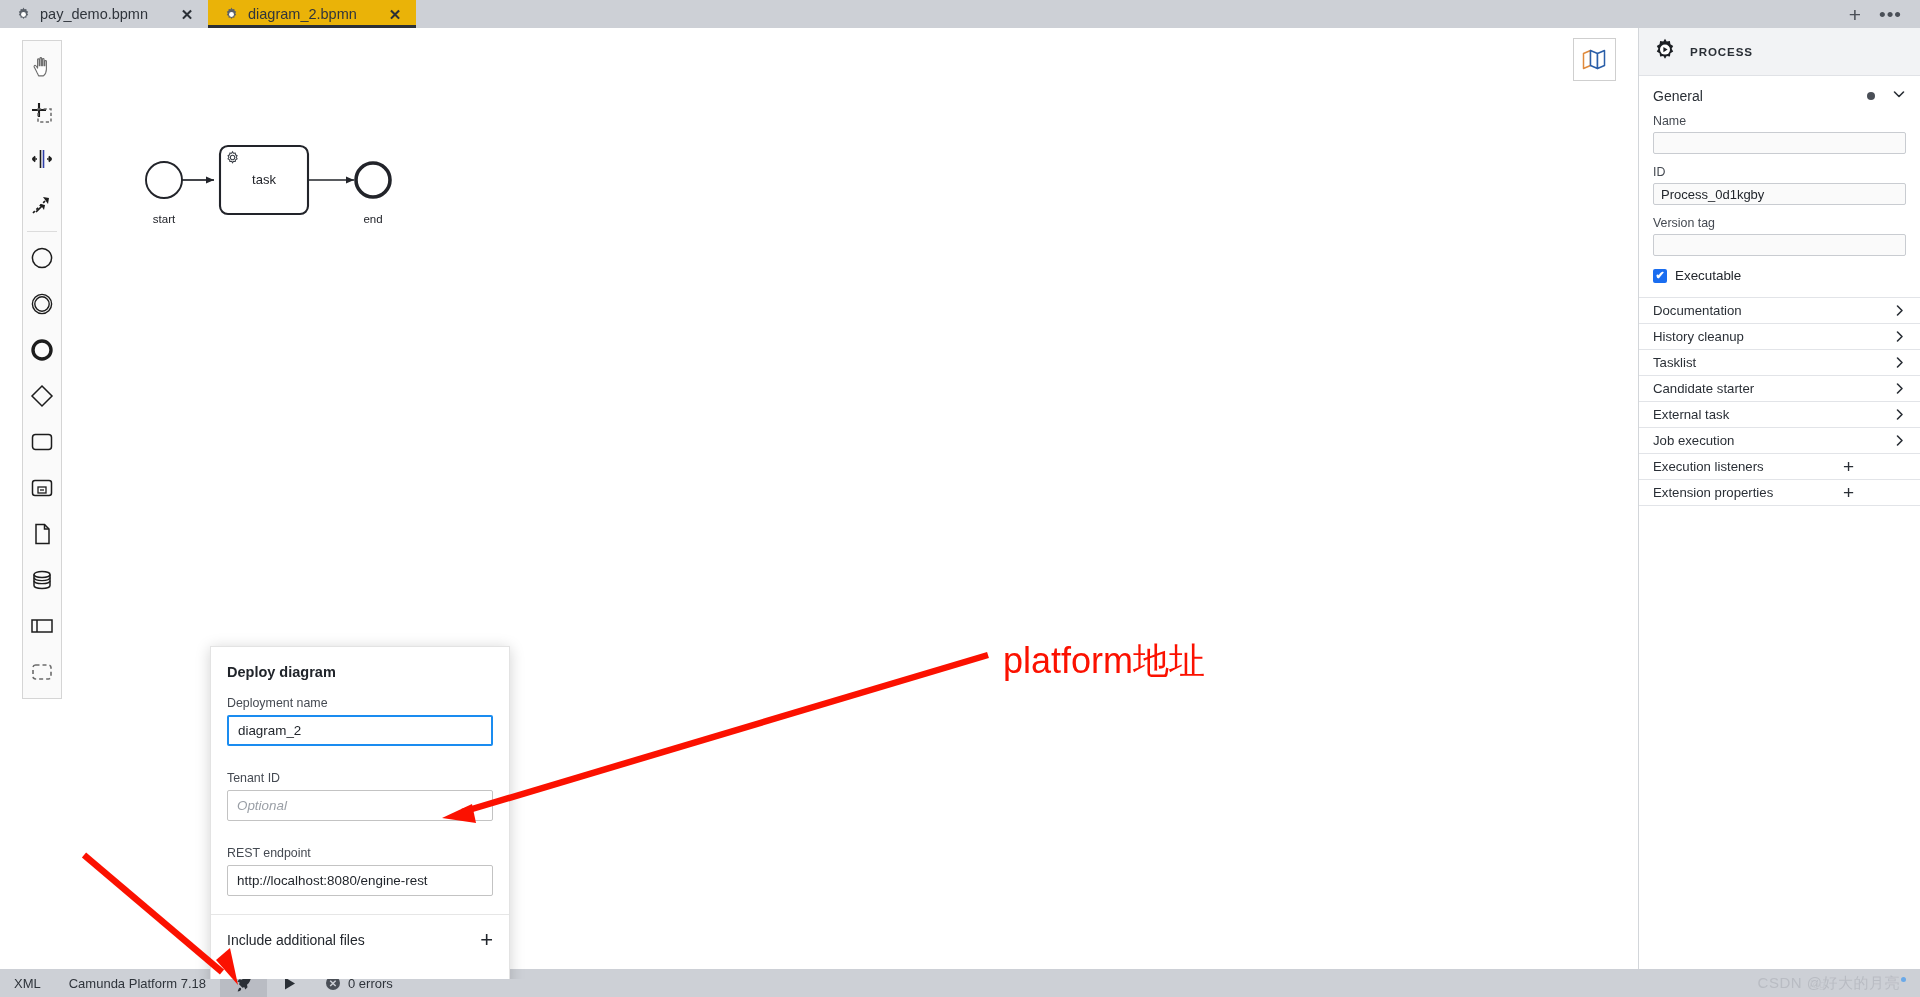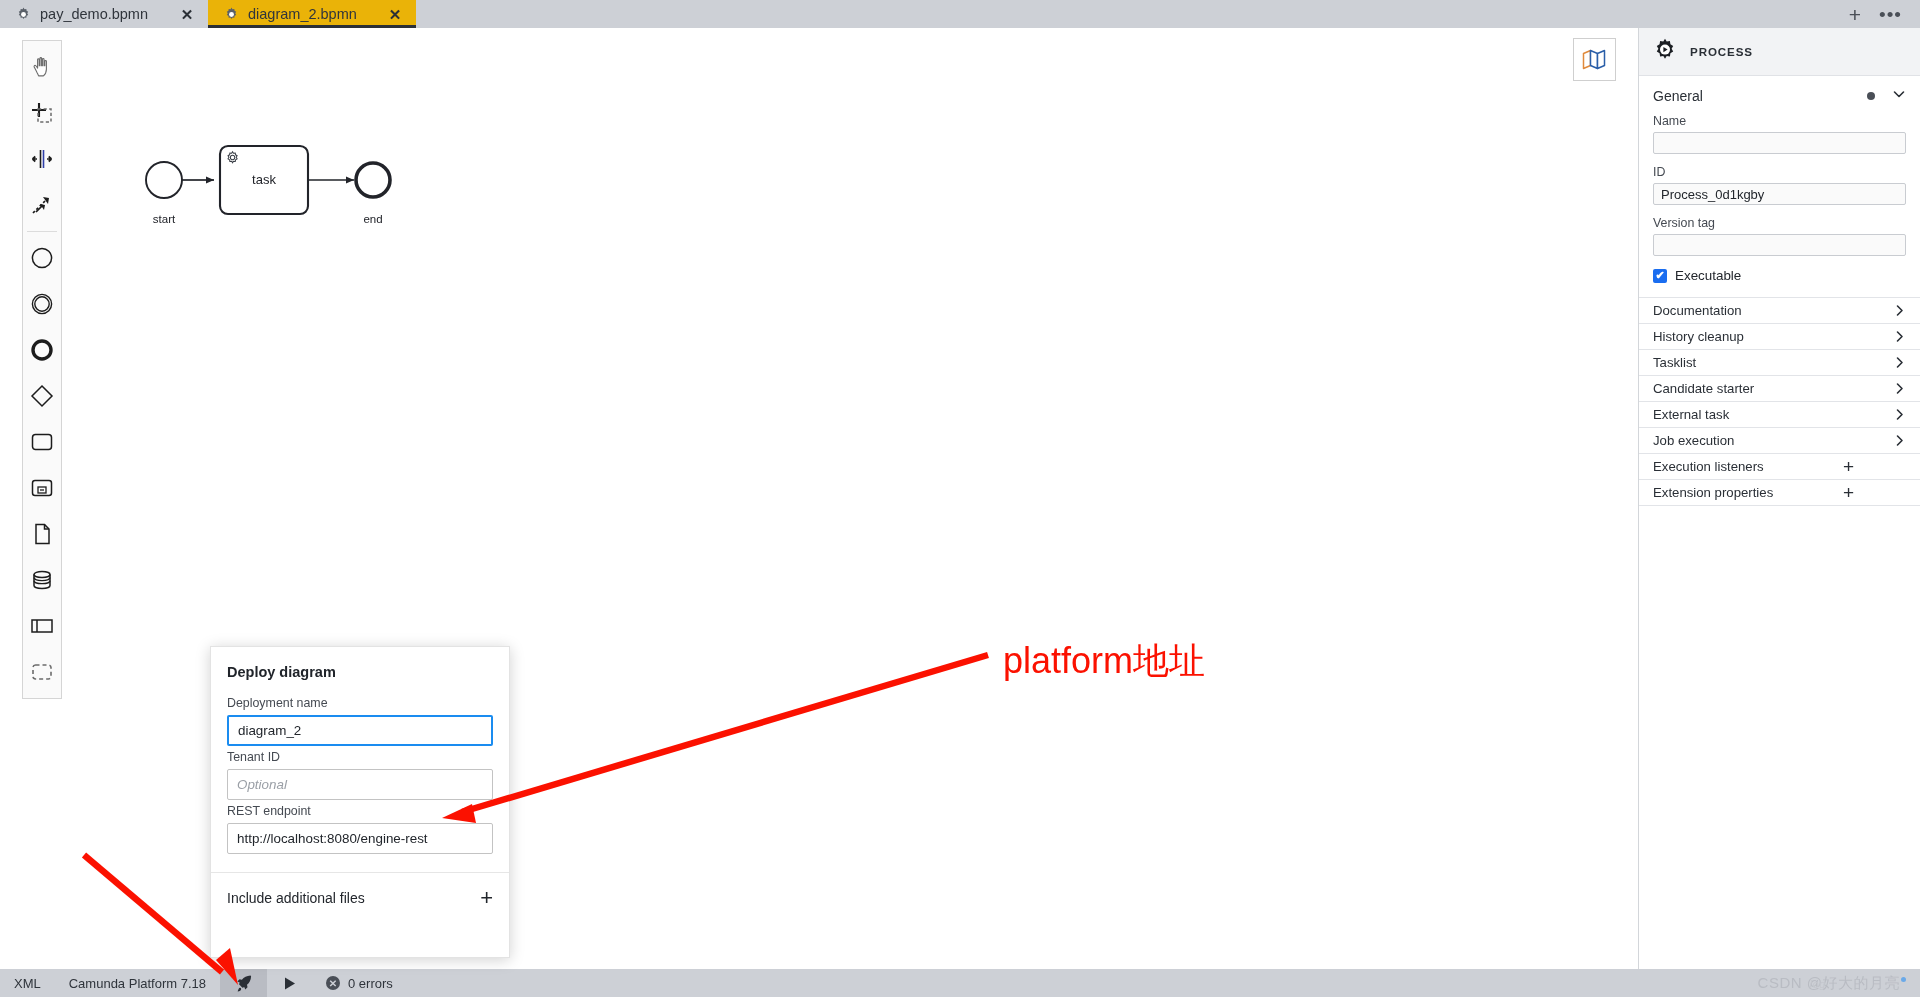--- a/index.html
+++ b/index.html
@@ -74,21 +74,21 @@
   .deploy {
     position: absolute; left: 210px; top: 618px; width: 300px;
     background: #ffffff; border: 1px solid #e3e3e3;
     box-shadow: 0 2px 14px rgba(0,0,0,0.18);
     z-index: 30;
   }
   .deploy-body { padding: 17px 16px 16px 16px; }
   .deploy-title {
     font-size: 14.5px; color: #20242a; font-weight: 600; margin-bottom: 16px;
   }
-  .fld { margin-bottom: 4px; }
+  .fld { margin-bottom: 25px; }
   .fld:last-child { margin-bottom: 2px; }
   .fld-label {
     font-size: 12.4px; color: #454a52; margin-bottom: 5px; display: block;
   }
   .fld-input {
     width: 100%; height: 31px; padding: 0 9px;
     font-size: 13.4px; font-family: "Liberation Sans", sans-serif;
     color: #22262c; background: #ffffff;
     border: 1px solid #c3c3c3; border-radius: 2px; outline: none;
   }

